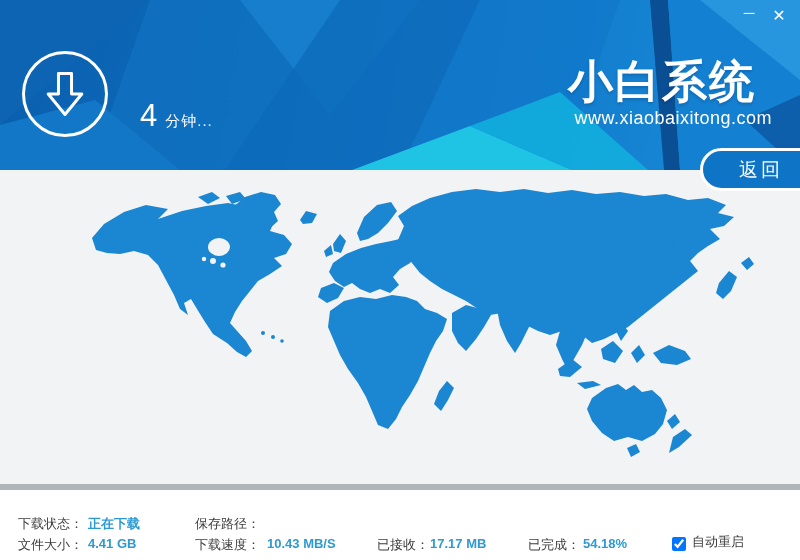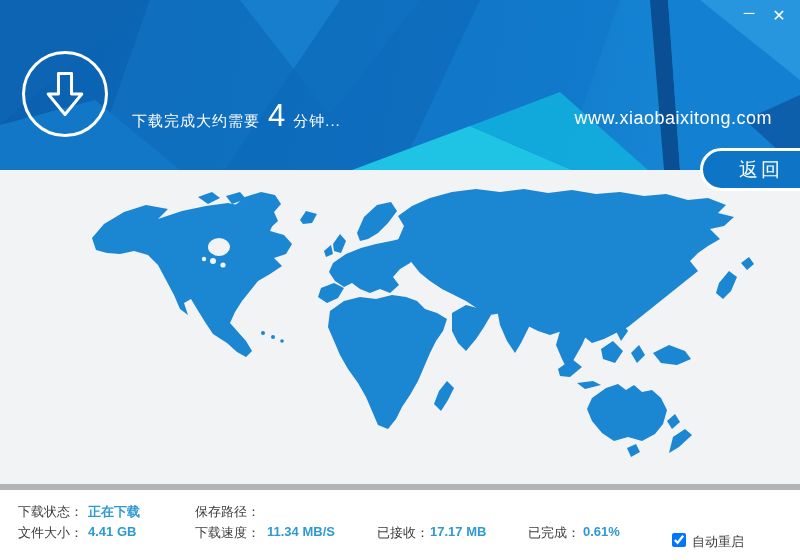--- a/index.html
+++ b/index.html
@@ -28,27 +28,27 @@
   .site{position:absolute;right:28px;top:108px;color:#fff;font-size:18px;letter-spacing:.5px;}
   .back-btn{position:absolute;left:700px;top:148px;width:130px;height:43px;z-index:8;
     background:#0e74c6;border:3px solid #fff;border-radius:24px;color:#fff;font-size:19px;
     letter-spacing:3px;display:flex;align-items:center;padding-left:36px;cursor:pointer;
     font-family:inherit;}
   
   .main{position:absolute;left:0;top:170px;width:800px;height:314px;background:#f1f3f4;}
   
   .divider{position:absolute;left:0;top:484px;width:800px;height:6px;background:#b2b5b8;}
   .statusbar{position:absolute;left:0;top:490px;width:800px;height:70px;background:#fff;}
-  .sb{position:absolute;font-size:13px;white-space:nowrap;}
+  .sb{position:absolute;font-size:13px;white-space:nowrap;margin-top:12px;}
   .lbl{color:#3c3c3c;}
   .val{color:#2e9ad2;font-weight:bold;}
   a.path-link{color:#1e87cd;font-weight:normal;text-decoration:underline;font-size:13px;cursor:pointer;}
   .underlined{}
   .row1{top:13px;} .row2{top:34px;}
-  .auto-restart{position:absolute;left:672px;top:43px;display:flex;align-items:flex-start;gap:6px;}
+  .auto-restart{position:absolute;left:672px;top:43px;display:flex;align-items:flex-end;gap:6px;}
   .auto-restart input{width:14px;height:14px;margin:0;cursor:pointer;}
   .auto-restart span{font-size:13px;color:#3c3c3c;cursor:pointer;}
 </style>
 </head>
 <body>
 
 <div class="window">
 
   <div class="header">
     <svg class="facets" width="800" height="170" viewBox="0 0 800 170">
@@ -69,25 +69,25 @@
     <div class="winctrl btn-min">─</div>
     <div class="winctrl btn-close">✕</div>
 
     <div class="dl-circle">
       <svg width="56" height="56" viewBox="0 0 60 60">
         <path d="M23 8 h14 v22 h11 L30 52 L12 30 h11 z" fill="none" stroke="#ffffff" stroke-width="3.2" stroke-linejoin="round"></path>
       </svg>
     </div>
 
     <div class="h-sub">
-      <span class="pre">下载完成大约需要</span>
       <span class="num">4</span>
       <span class="suf">分钟...</span>
     </div>
 
+    <div class="brand">小白系统</div>
     <div class="site">www.xiaobaixitong.com</div>
   </div>
 
   <button class="back-btn">返回</button>
 
   <div class="main">
     <svg width="800" height="314" viewBox="0 170 800 314" style="pointer-events:none">
       <g fill="#1b86d1">
 
         <path d="M96 250 L92 238 L104 224 L124 212 L146 205 L168 209 L158 219 L182 211 L206 206 L228 203 L248 207 L242 215 L262 212 L258 221 L274 222 L270 231 L284 235 L292 244 L286 254 L274 258 L282 266 L270 274 L258 281 L250 291 L242 301 L235 312 L230 323 L238 332 L246 341 L252 351 L246 357 L237 352 L227 343 L213 334 L205 322 L197 309 L191 299 L184 303 L188 315 L180 309 L174 295 L166 280 L158 265 L148 255 L134 251 L120 254 L107 253 Z"></path>
@@ -156,27 +156,27 @@
 
     <span class="sb lbl row1" style="left:18px">下载状态：</span>
     <span class="sb val underlined row1" style="left:88px">正在下载</span>
 
     <span class="sb lbl row1" style="left:195px">保存路径：</span>
 
     <span class="sb lbl row2" style="left:18px">文件大小：</span>
     <span class="sb val row2" style="left:88px">4.41 GB</span>
 
     <span class="sb lbl row2" style="left:195px">下载速度：</span>
-    <span class="sb val row2" style="left:267px">11.34 MB/S</span>
+    <span class="sb val row2" style="left:267px">10.43 MB/S</span>
 
     <span class="sb lbl row2" style="left:377px">已接收：</span>
     <span class="sb val row2" style="left:430px">17.17 MB</span>
 
     <span class="sb lbl row2" style="left:528px">已完成：</span>
-    <span class="sb val row2" style="left:583px">0.61%</span>
+    <span class="sb val row2" style="left:583px">54.18%</span>
 
     <label class="auto-restart">
       <input type="checkbox" checked="checked" style="">
       <span>自动重启</span>
     </label>
   </div>
 
 </div>
 
 </body></html>

